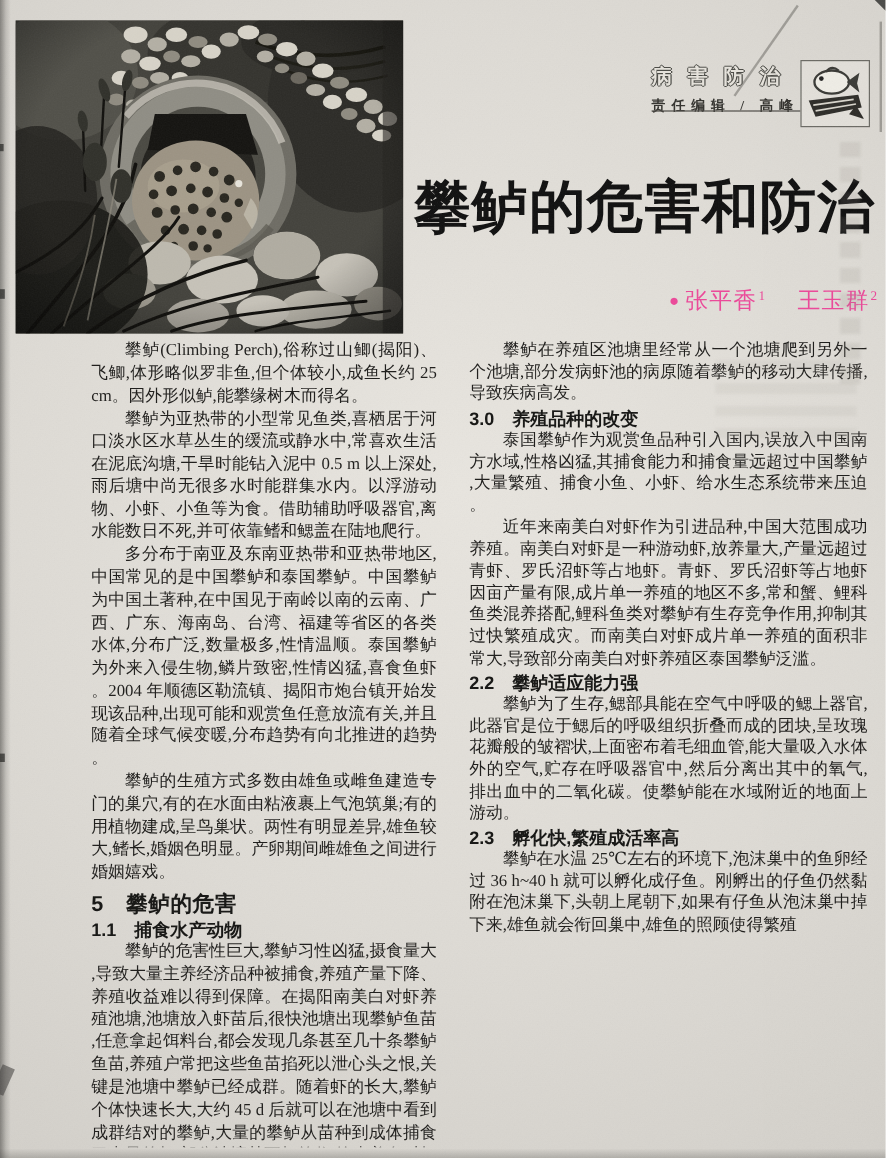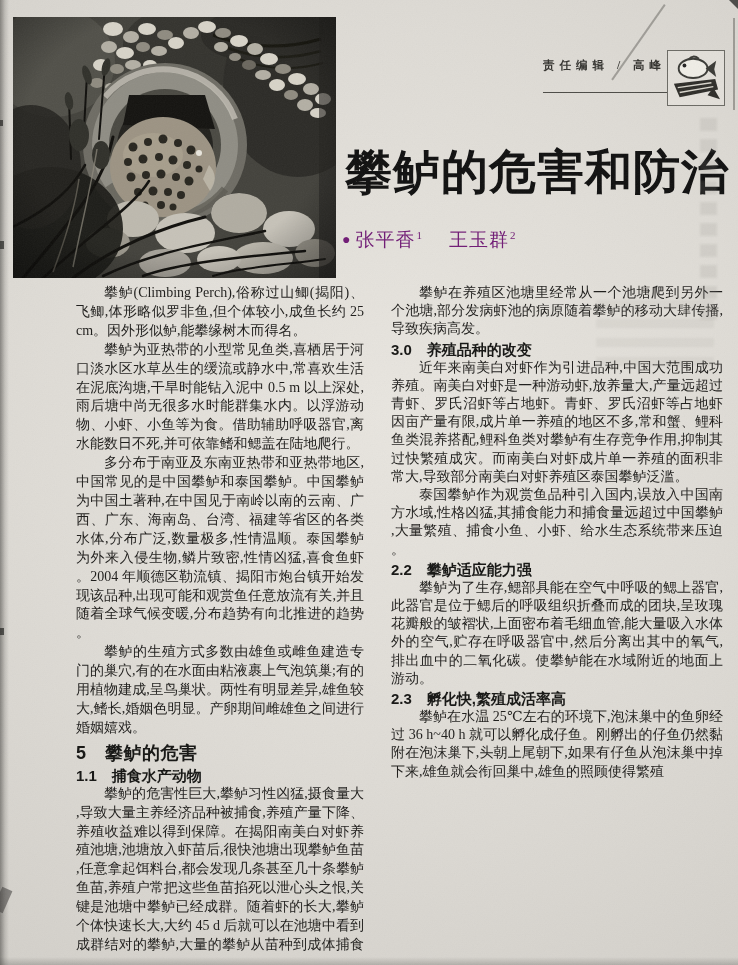--- a/index.html
+++ b/index.html
@@ -25,22 +25,22 @@
   .editor{margin-top:6px;font-size:11.5px;font-weight:700;letter-spacing:5px;color:#33322e;white-space:nowrap;}
   .header-rule{position:absolute;left:543px;top:92px;width:124px;height:0;border-top:1.5px solid #4c4b46;}
   .logo-box{position:absolute;left:667px;top:50px;width:56px;height:54px;border:1px solid #6b6a64;background:rgba(240,238,232,.35);}
   .logo-box svg{display:block;margin:2px auto 0;}
 
   
   .title{position:absolute;left:342px;top:146px;width:390px;margin:0;text-align:center;
     font-family:"Liberation Sans","DejaVu Sans",sans-serif;font-weight:400;
     font-size:47px;line-height:1.1;letter-spacing:1px;color:#101010;
     -webkit-text-stroke:1.5px #101010;white-space:nowrap;}
-  .authors{position:absolute;left:342px;top:227px;width:390px;text-align:left;
-    font-size:19px;color:#701a75;letter-spacing:1px;}
+  .authors{position:absolute;left:342px;top:238px;width:390px;text-align:right;
+    font-size:19px;color:#ec4899;letter-spacing:1px;}
   .authors .bullet{font-size:14px;vertical-align:2px;margin-right:4px;}
   .authors sup{font-size:11px;margin-left:1px;}
   .authors .gap{display:inline-block;width:26px;}
 
   
   .col{position:absolute;top:284px;height:672px;overflow:hidden;
     text-align:justify;word-break:break-all;line-break:anywhere;}
   .col.left{left:76px;width:288px;font-size:14px;line-height:18.9px;}
   .col.right{left:391px;width:332px;font-size:14px;line-height:18.2px;}
   .col p{margin:0;text-indent:2em;}
@@ -201,20 +201,21 @@
         <ellipse cx="88" cy="138" rx="9" ry="14"></ellipse>
       </g>
       <path d="M60 250 C70 200 78 170 84 132" stroke="#8e8a7e" stroke-width="1.5" fill="none" opacity="0.7"></path>
       <path d="M40 255 C55 215 62 190 66 162" stroke="#6f6b60" stroke-width="1.5" fill="none" opacity="0.7"></path>
       <rect x="306" y="0" width="17" height="261" fill="#24231f" opacity="0.6"></rect>
       <rect width="323" height="261" fill="url(#vig)"></rect>
     </svg>
   </figure>
 
   <div class="col-head">
+    <div class="col-title"><span>病</span><span>害</span><span>防</span><span>治</span></div>
     <div class="editor">责任编辑 / 高峰</div>
   </div>
   <div class="header-rule"></div>
   <div class="logo-box">
     <svg width="50" height="50" viewBox="0 0 52 52">
       <ellipse cx="23" cy="16" rx="15" ry="10" fill="#efede6" stroke="#3a3a36" stroke-width="2"></ellipse>
       <path d="M36 16 L47 8 L45 17 L47 25 Z" fill="#3a3a36"></path>
       <circle cx="14" cy="13" r="2" fill="#222"></circle>
       <path d="M18 7 Q23 1 29 6" stroke="#3a3a36" stroke-width="2" fill="none"></path>
       <path d="M3 32 L46 27 L49 38 L9 46 Z" fill="#2e2d29"></path>
@@ -236,22 +237,22 @@
     <p>攀鲈的生殖方式多数由雄鱼或雌鱼建造专门的巢穴,有的在水面由粘液裹上气泡筑巢;有的用植物建成,呈鸟巢状。两性有明显差异,雄鱼较大,鳍长,婚姻色明显。产卵期间雌雄鱼之间进行婚姻嬉戏。</p>
     <div class="h1">5　攀鲈的危害</div>
     <div class="h2">1.1　捕食水产动物</div>
     <p>攀鲈的危害性巨大,攀鲈习性凶猛,摄食量大,导致大量主养经济品种被捕食,养殖产量下降、养殖收益难以得到保障。在揭阳南美白对虾养殖池塘,池塘放入虾苗后,很快池塘出现攀鲈鱼苗,任意拿起饵料台,都会发现几条甚至几十条攀鲈鱼苗,养殖户常把这些鱼苗掐死以泄心头之恨,关键是池塘中攀鲈已经成群。随着虾的长大,攀鲈个体快速长大,大约 45 d 后就可以在池塘中看到成群结对的攀鲈,大量的攀鲈从苗种到成体捕食了大量的虾,部分池塘甚至虾绝收,给南美白对虾的养殖带来很大的危害。</p>
 
   </div>
 
   <div class="col right">
     <p>攀鲈在养殖区池塘里经常从一个池塘爬到另外一个池塘,部分发病虾池的病原随着攀鲈的移动大肆传播,导致疾病高发。</p>
     <div class="h2">3.0　养殖品种的改变</div>
+    <p>泰国攀鲈作为观赏鱼品种引入国内,误放入中国南方水域,性格凶猛,其捕食能力和捕食量远超过中国攀鲈,大量繁殖、捕食小鱼、小虾、给水生态系统带来压迫。</p>
     <p>近年来南美白对虾作为引进品种,中国大范围成功养殖。南美白对虾是一种游动虾,放养量大,产量远超过青虾、罗氏沼虾等占地虾。青虾、罗氏沼虾等占地虾因亩产量有限,成片单一养殖的地区不多,常和蟹、鲤科鱼类混养搭配,鲤科鱼类对攀鲈有生存竞争作用,抑制其过快繁殖成灾。而南美白对虾成片单一养殖的面积非常大,导致部分南美白对虾养殖区泰国攀鲈泛滥。</p>
-    <p>泰国攀鲈作为观赏鱼品种引入国内,误放入中国南方水域,性格凶猛,其捕食能力和捕食量远超过中国攀鲈,大量繁殖、捕食小鱼、小虾、给水生态系统带来压迫。</p>
     <div class="h2">2.2　攀鲈适应能力强</div>
     <p>攀鲈为了生存,鳃部具能在空气中呼吸的鳃上器官,此器官是位于鳃后的呼吸组织折叠而成的团块,呈玫瑰花瓣般的皱褶状,上面密布着毛细血管,能大量吸入水体外的空气,贮存在呼吸器官中,然后分离出其中的氧气,排出血中的二氧化碳。使攀鲈能在水域附近的地面上游动。</p>
     <div class="h2">2.3　孵化快,繁殖成活率高</div>
     <p>攀鲈在水温 25℃左右的环境下,泡沫巢中的鱼卵经过 36 h~40 h 就可以孵化成仔鱼。刚孵出的仔鱼仍然黏附在泡沫巢下,头朝上尾朝下,如果有仔鱼从泡沫巢中掉下来,雄鱼就会衔回巢中,雄鱼的照顾使得繁殖</p>
   </div>
 
   <div class="edge-left"></div>
   <div class="edge-bottom"></div>
   <div class="tick t1"></div>
   <div class="tick t2"></div>

